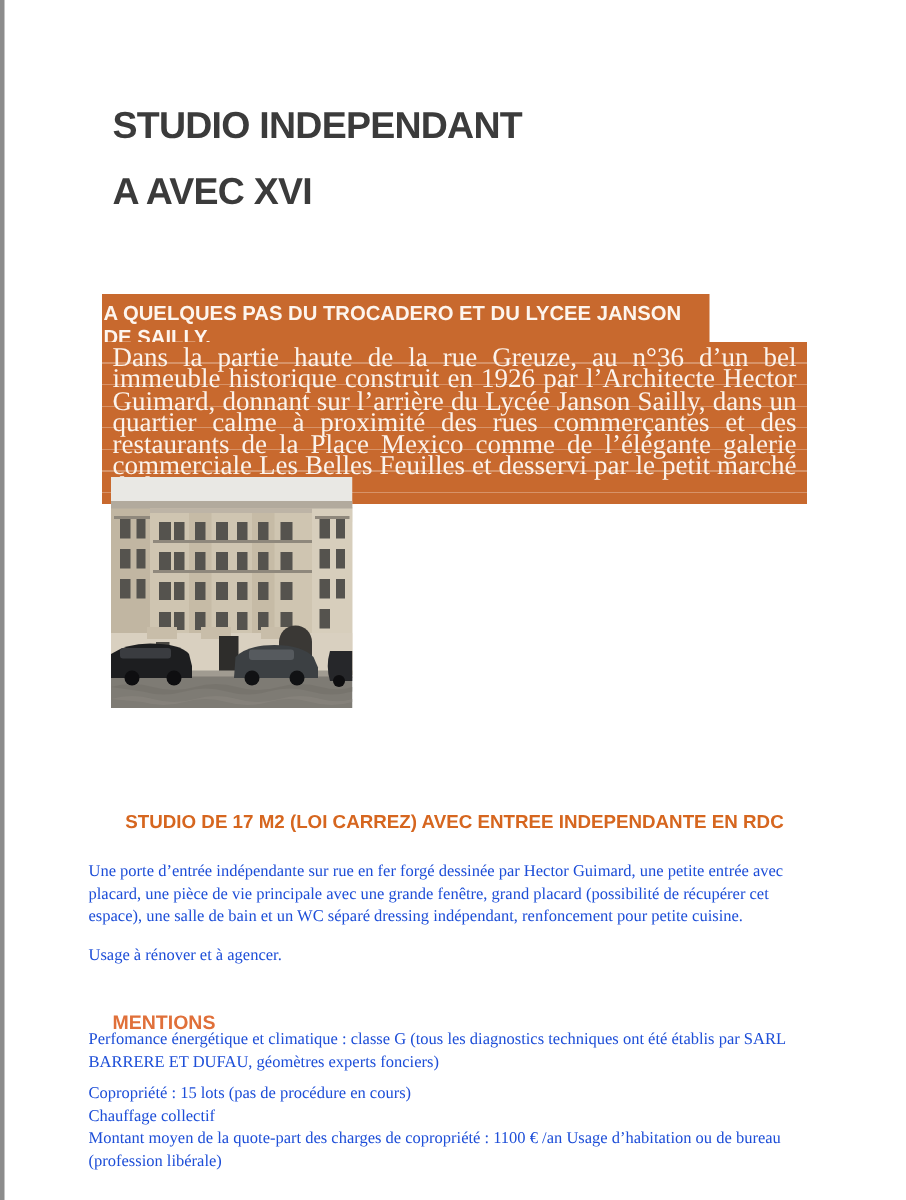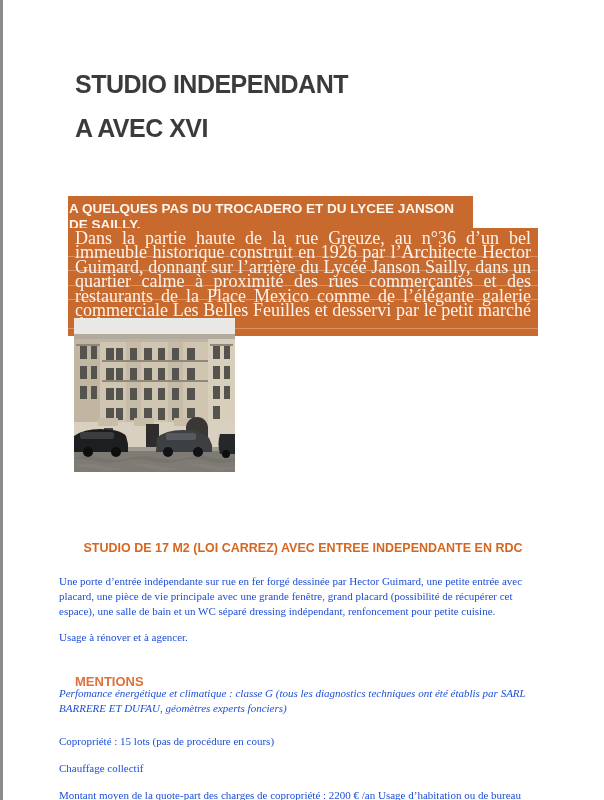--- a/index.html
+++ b/index.html
@@ -56,23 +56,23 @@
     position: absolute; left: 59px; width: 468px;
     font-size: 11px; line-height: 15px; color: #1d4ed8;
   }
   .par-description { top: 574px; }
   .par-facile { top: 630px; }
   .mentions-heading {
     position: absolute; left: 75px; top: 657px;
     font-family: "Liberation Sans", sans-serif;
     font-weight: bold; font-size: 13px; color: #e0703a; margin-top: 17px;
   }
-  .par-energy { top: 686px; font-style: italic; }
+  .par-energy { top: 686px; }
   .par-copro { top: 722px; }
-  .par-copro .copro-line { min-height: 15px; margin-top: 12px; }
+  .par-copro .copro-line { min-height: 15px; }
 </style>
 </head>
 <body>
 
 <div class="page-edge-left"></div>
 
 <h1 class="doc-title">
   <span>STUDIO INDEPENDANT</span><br>
   <span>A AVEC XVI</span>
 </h1>
@@ -184,14 +184,14 @@
 
 <p class="body-par par-facile">Usage à rénover et à agencer.</p>
 
 <div class="mentions-heading">MENTIONS</div>
 
 <p class="body-par par-energy">Perfomance énergétique et climatique : classe G (tous les diagnostics techniques ont été établis par SARL BARRERE ET DUFAU, géomètres experts fonciers)</p>
 
 <div class="body-par par-copro">
   <div class="copro-line">Copropriété : 15 lots (pas de procédure en cours)</div>
   <div class="copro-line">Chauffage collectif</div>
-  <div class="copro-line">Montant moyen de la quote-part des charges de copropriété : 2200 € /an Usage d’habitation ou de bureau (profession libérale)</div>
+  <div class="copro-line">Montant moyen de la quote-part des charges de copropriété : 1100 € /an Usage d’habitation ou de bureau (profession libérale)</div>
 </div>
 
 </body></html>

